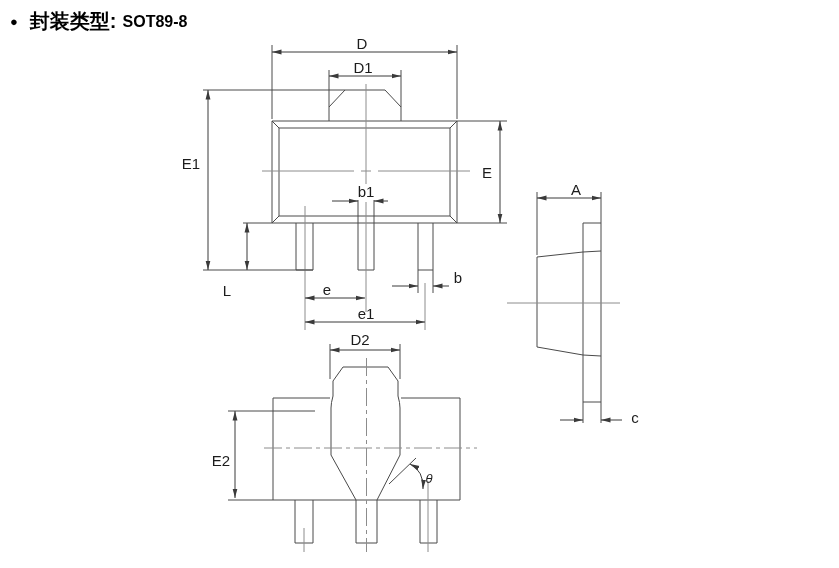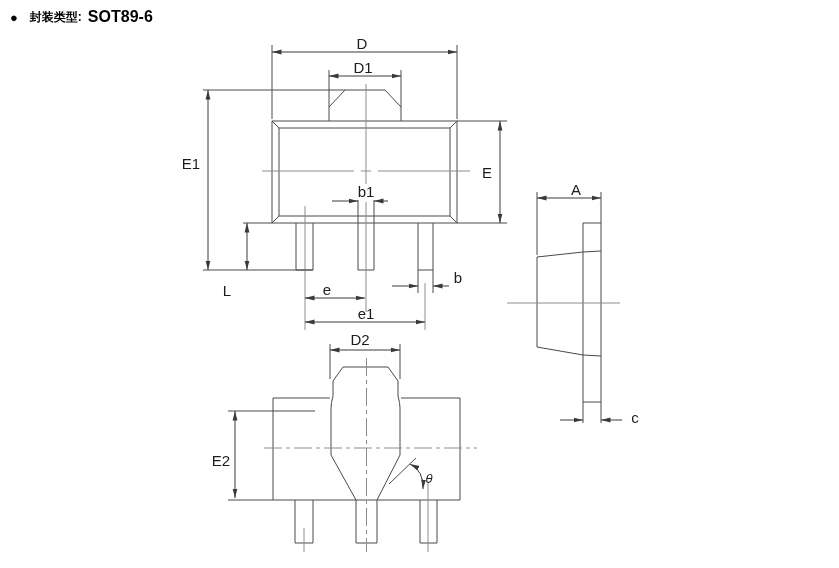--- a/index.html
+++ b/index.html
@@ -11,42 +11,42 @@
     overflow:hidden;
   }
   .header{
     position:absolute;left:10px;top:8px;
     display:flex;align-items:center;
     color:#000;
   }
   .bullet{
     font-size:13px;line-height:1;margin-right:12px;color:#000;
   }
-  .h-label{font-size:12px;font-weight:bold;color:#000;}
+  .h-label{font-size:20px;font-weight:bold;color:#000;}
   .h-value{font-size:16px;font-weight:bold;color:#000;margin-left:6px;}
   svg{position:absolute;left:0;top:0;}
   .ln{stroke:#4a4a4a;stroke-width:1;fill:none;}
   .cl{stroke:#8c8c8c;stroke-width:1;fill:none;}
   .cld{stroke:#8c8c8c;stroke-width:1;fill:none;stroke-dasharray:18 4 4 4;}
   .dim{stroke:#3a3a3a;stroke-width:1;fill:none;
        marker-start:url(#arw);marker-end:url(#arw);}
   .dimh{stroke:#3a3a3a;stroke-width:1;fill:none;marker-end:url(#arw);}
   .lbl{font-family:"Liberation Sans","DejaVu Sans",sans-serif;
        font-size:15px;fill:#1c1c1c;text-anchor:middle;}
   .it{font-style:italic;font-size:13px;}
 </style>
 </head>
 <body>
 
 <div class="page">
 
   <div class="header">
     <span class="bullet">●</span>
     <span class="h-label">封装类型:</span>
-    <span class="h-value">SOT89-6</span>
+    <span class="h-value">SOT89-8</span>
   </div>
 
   <svg width="839" height="568" viewBox="0 0 839 568">
     <defs>
       <marker id="arw" viewBox="0 0 9 6" refX="9" refY="3" markerWidth="9.5" markerHeight="6.5" markerUnits="userSpaceOnUse" orient="auto-start-reverse">
         <path d="M9,3 L0,0.7 L0,5.3 Z" fill="#3a3a3a"></path>
       </marker>
     </defs>
 
     <g>

